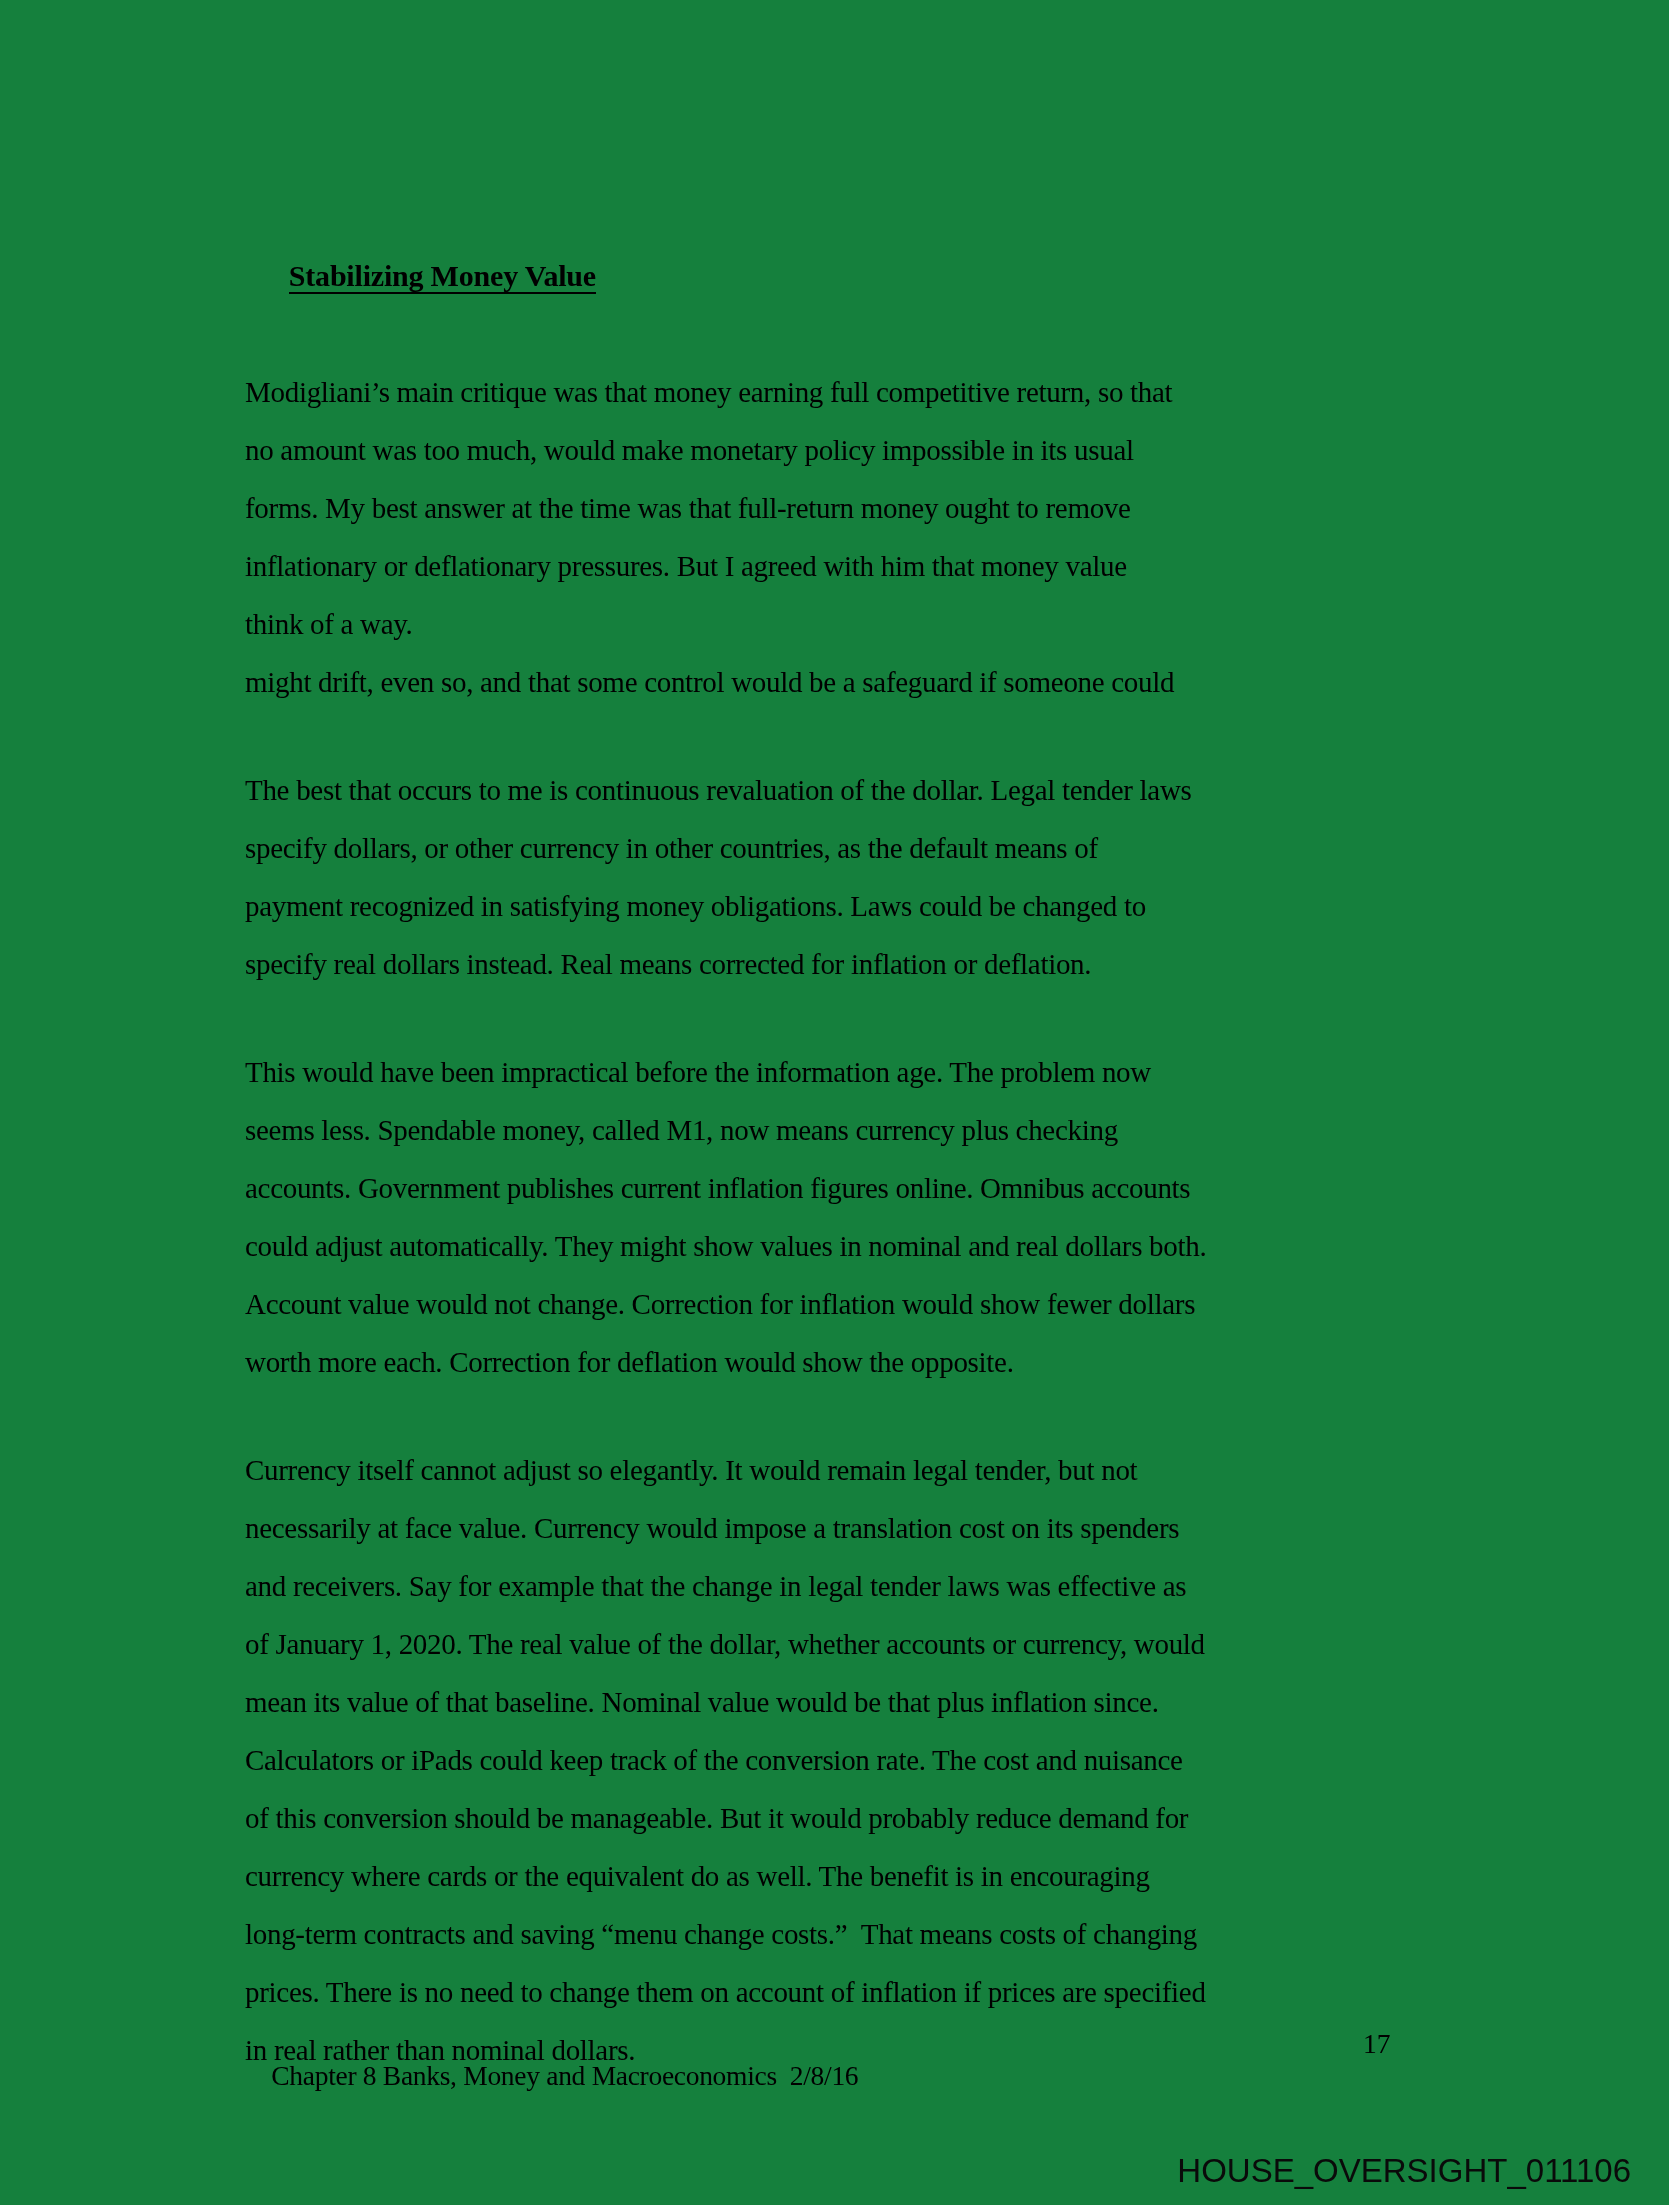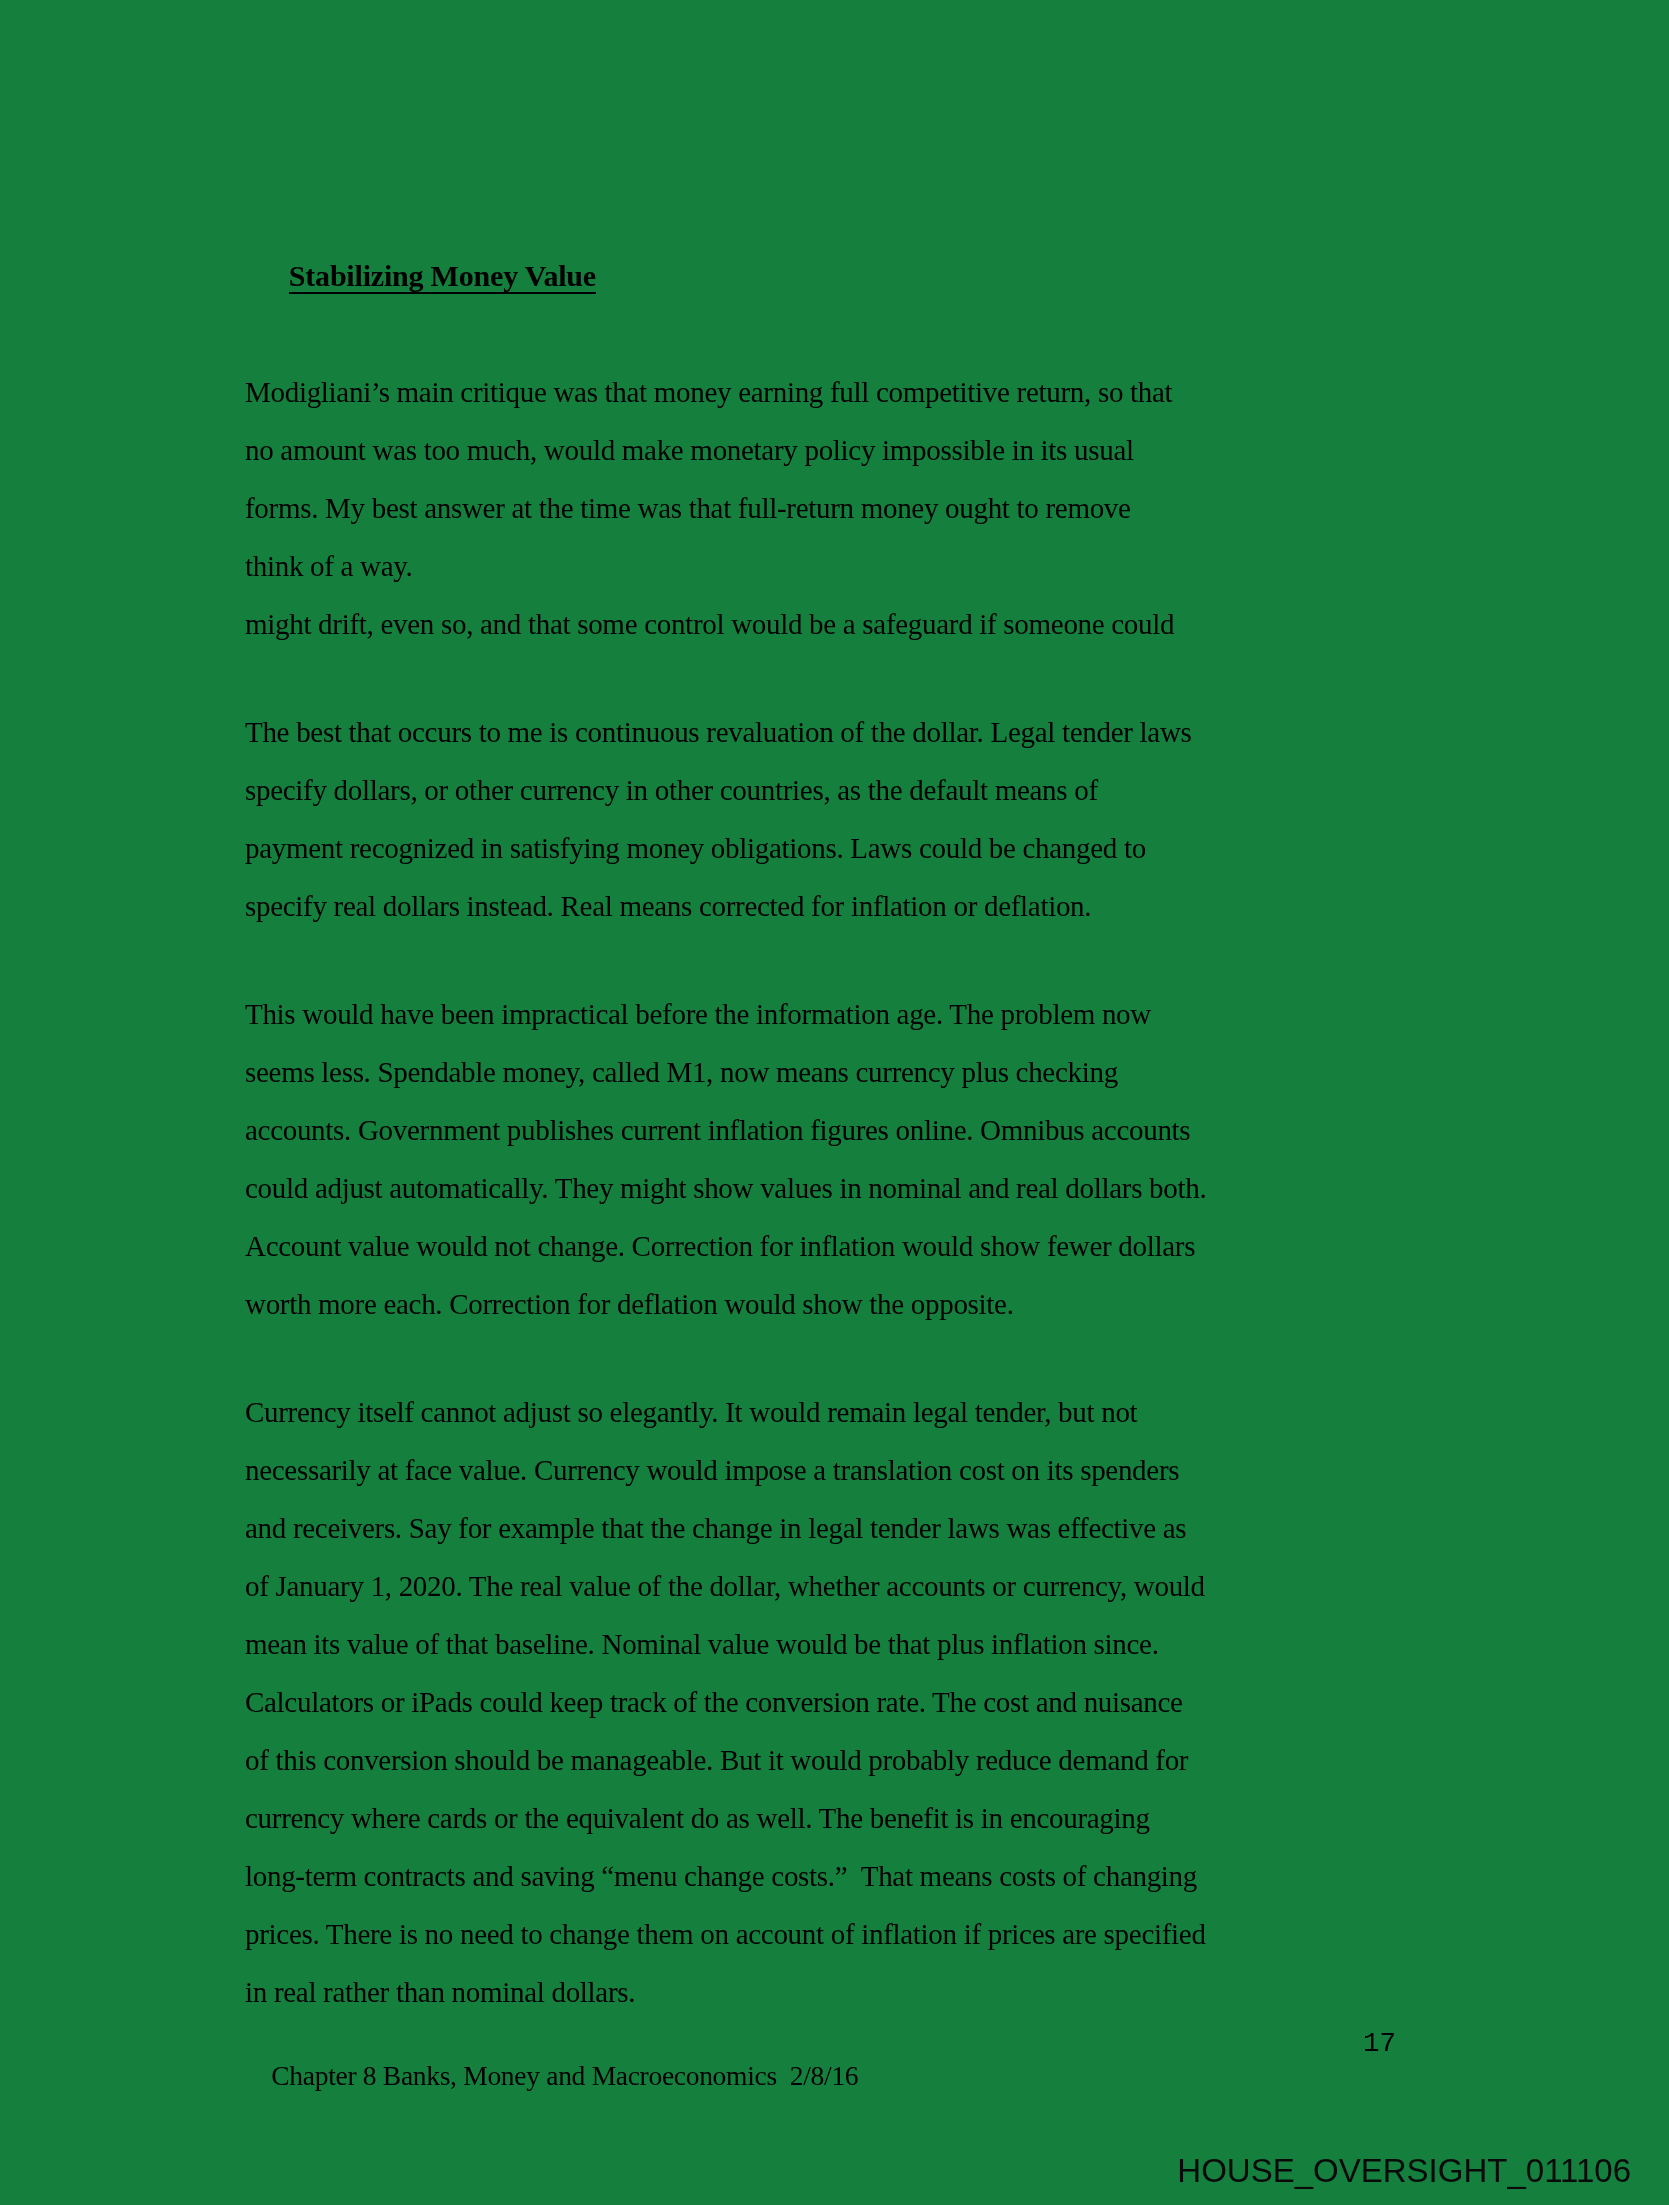--- a/index.html
+++ b/index.html
@@ -51,21 +51,20 @@
     white-space: pre;
   }
   .footer-left .date {
     margin-left: 13px;
   }
   .page-number {
     position: absolute;
     left: 1363px;
     top: 2028px;
     font-size: 27.5px;
-    font-family: Liberation Mono, monospace;
   }
   .bates-stamp {
     position: absolute;
     right: 38px;
     top: 2152px;
     font-family: "Liberation Sans", "DejaVu Sans", sans-serif;
     font-size: 33px;
     color: #0a0a0a;
     white-space: pre;
   }
@@ -77,20 +76,21 @@
 
   <div class="content">
     <div class="heading-line">
       <span>Stabilizing Money Value</span>
     </div>
     <div>
         <div class="para">
           <div class="line">Modigliani’s main critique was that money earning full competitive return, so that</div>
           <div class="line">no amount was too much, would make monetary policy impossible in its usual</div>
           <div class="line">forms. My best answer at the time was that full-return money ought to remove</div>
+          <div class="line">inflationary or deflationary pressures. But I agreed with him that money value</div>
           <div class="line">think of a way.</div>
           <div class="line">might drift, even so, and that some control would be a safeguard if someone could</div>
         </div>
         <div class="para">
           <div class="line">The best that occurs to me is continuous revaluation of the dollar. Legal tender laws</div>
           <div class="line">specify dollars, or other currency in other countries, as the default means of</div>
           <div class="line">payment recognized in satisfying money obligations. Laws could be changed to</div>
           <div class="line">specify real dollars instead. Real means corrected for inflation or deflation.</div>
         </div>
         <div class="para">

